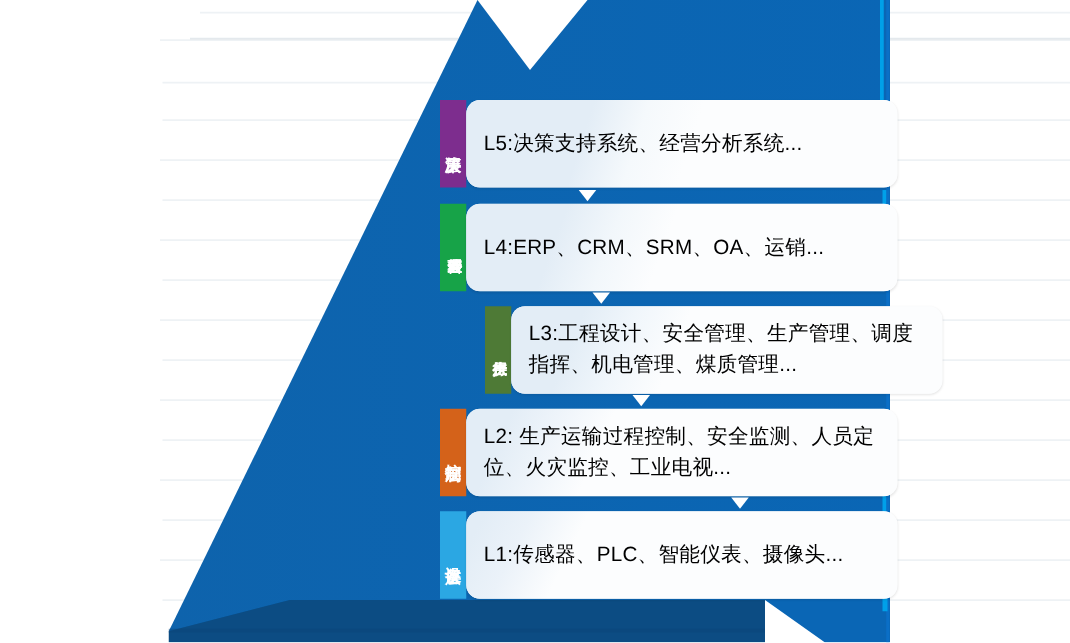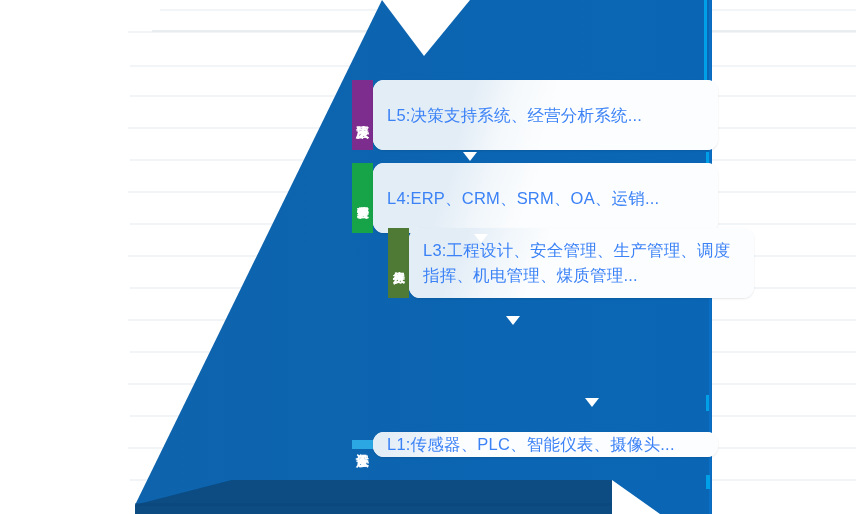--- a/index.html
+++ b/index.html
@@ -54,21 +54,21 @@
     box-sizing: border-box;
     font-family: "Liberation Sans", "DejaVu Sans", sans-serif;
   }
   .row-card {
     flex: 1 1 auto;
     border-radius: 11px;
     display: flex;
     align-items: center;
     box-sizing: border-box;
     padding: 0 0 0 14px;
-    color: #3b82f6;
+    color: #000000;
     font-size: 16.5px;
     line-height: 25px;
     letter-spacing: 0.2px;
     position: relative;
     overflow: hidden;
     background: #fcfdfe;
     box-shadow: 0 1px 2px rgba(0,0,0,0.10);
   }
   
   .card-tint {
@@ -80,23 +80,23 @@
   .card-text {
     position: relative;
     z-index: 2;
     white-space: pre-line;
     padding-right: 10px;
   }
 
   
   #row-l5 { left: 352px; top: 80px;  width: 366px; height: 70px; }
   #row-l4 { left: 352px; top: 163px; width: 366px; height: 70px; text-align: right; }
-  #row-l3 { left: 352px; top: 228px; width: 366px; height: 70px; padding-left: 36px; }
+  #row-l3 { left: 352px; top: 245px; width: 366px; height: 70px; padding-left: 36px; }
   #row-l2 { left: 352px; top: 327px; width: 366px; height: 70px; }
-  #row-l1 { left: 352px; top: 409px; width: 366px; height: 70px; align-items: center; }
+  #row-l1 { left: 352px; top: 409px; width: 366px; height: 70px; }
 
   
   .gap-arrow {
     position: absolute;
     width: 0; height: 0;
     border-left: 7px solid transparent;
     border-right: 7px solid transparent;
     border-top: 9px solid #ffffff;
     z-index: 6;
   }
@@ -186,20 +186,28 @@
   <div class="row" id="row-l3">
     <div class="row-tag" style="background:#4E7A36; font-size:11.5px; line-height:13px; letter-spacing:0px;">生产执行层</div>
     <div class="row-card">
       <div class="card-tint" style="width:100%;background:linear-gradient(112deg,#E3EDF6 0%,#E3EDF6 16%,#F0F6FB 27%,#FCFDFE 39%,#FCFDFE 100%);"></div>
       <div class="card-text">L3:工程设计、安全管理、生产管理、调度
 指挥、机电管理、煤质管理...</div>
     </div>
   </div>
   <div class="gap-arrow" style="left:506px; top:316px;"></div>
 
+  <div class="row" id="row-l2">
+    <div class="row-tag" style="background:#D4621A;">控制层</div>
+    <div class="row-card">
+      <div class="card-tint" style="width:100%;background:linear-gradient(114deg,#E3EDF6 0%,#E3EDF6 10%,#EEF4FA 20%,#FCFDFE 32%,#FCFDFE 100%);"></div>
+      <div class="card-text">L2: 生产运输过程控制、安全监测、人员定
+位、火灾监控、工业电视...</div>
+    </div>
+  </div>
   <div class="gap-arrow" style="left:585px; top:398px;"></div>
 
   <div class="row" id="row-l1">
     <div class="row-tag" style="background:#2BA7E3;">设备层</div>
     <div class="row-card">
       <div class="card-tint" style="width:100%;background:linear-gradient(116deg,#E3EDF6 0%,#E3EDF6 4%,#EBF2F9 14%,#FCFDFE 26%,#FCFDFE 100%);"></div>
       <div class="card-text">L1:传感器、PLC、智能仪表、摄像头...</div>
     </div>
   </div>
 

